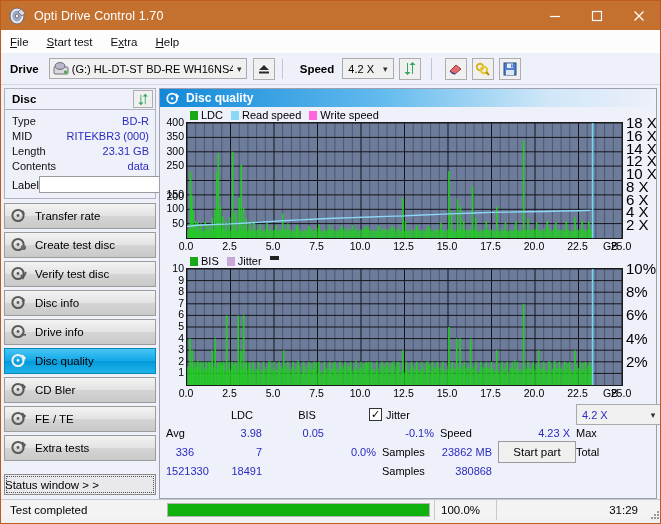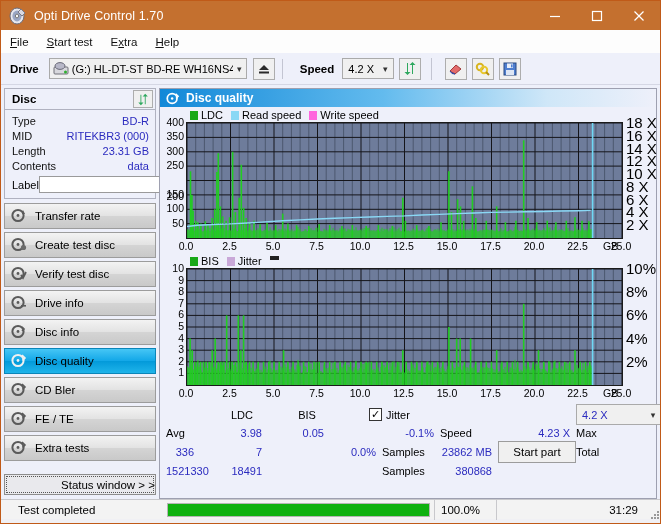--- a/index.html
+++ b/index.html
@@ -78,21 +78,21 @@
     border:1px solid #9c9c9c; font-size:11.5px;
   }
   .navbtn.active {
     background:linear-gradient(to bottom,#46c6f5 0%,#14a8e8 48%,#039ada 52%,#1fb4ea 100%);
     border:1px solid #0b85b8; color:#000;
   }
   .navbtn .nicon { width:17px; height:16px; margin-right:7px; flex:0 0 17px; }
   .sidebar-spacer { flex:1; min-height:4px; }
   .statuswin {
     height:21px; margin-bottom:4px; background:#e9e9ed; border:1px solid #8d8d8d;
-    display:flex; align-items:center; justify-content:flex-end; font-size:11.5px;
+    display:flex; align-items:center; justify-content:flex-start; font-size:11.5px;
     outline:1px dotted #555; outline-offset:-3px;
   }
 
   
   .main { flex:1; min-width:0; display:flex; flex-direction:column; padding:3px 3px 0 0; }
   .mpanel { flex:1; border:1px solid #9ea0b0; background:#eef0fa; display:flex; flex-direction:column; min-height:0; }
   .mhead {
     height:18px; flex:0 0 18px; display:flex; align-items:center; padding-left:6px;
     background:linear-gradient(to right,#1188d8 0%,#63bbee 45%,#cfe7f8 78%,#eef0fa 100%);
     color:#fff; font-weight:bold; font-size:12px;
@@ -120,21 +120,21 @@
   .sh { text-align:center; font-weight:normal; }
   .sk { }
   .sv { text-align:right; color:#2b2bbf; padding-right:14px; }
   .sv2 { text-align:right; color:#2b2bbf; padding-right:6px; }
   .chk { width:13px; height:13px; border:1px solid #333; background:#fff; display:inline-flex; align-items:center; justify-content:center; font-size:11px; line-height:1; }
   .rbtn { height:22px; background:#f0f0f0; border:1px solid #9c9c9c; display:flex; align-items:center; justify-content:center; font-size:11.5px; width:86px; }
   .rcombo { width:86px; height:21px; background:#f0f0f0; border:1px solid #aaa; display:flex; align-items:center; padding-left:5px; font-size:11px; color:#2b2bbf; }
 
   
   .statusbar { height:20px; flex:0 0 20px; display:flex; align-items:center; background:#f3f3f3; border-top:1px solid #c8c8cc; }
-  .sb-text { width:166px; padding-left:17px; font-size:11.5px; }
+  .sb-text { width:166px; padding-left:9px; font-size:11.5px; }
   .sb-prog { flex:1; height:14px; border:1px solid #b5b5b5; background:#fff; margin-right:4px; }
   .sb-prog > i { display:block; height:100%; background:#0fb10f; }
   .sb-pct { width:62px; padding-left:6px; font-size:11.5px; border-left:1px solid #c8c8cc; height:20px; line-height:20px; }
   .sb-time { width:150px; text-align:right; padding-right:8px; font-size:11.5px; border-left:1px solid #c8c8cc; height:20px; line-height:20px; }
   .grip { width:14px; height:20px; position:relative; }
 </style>
 </head>
 <body>
 
 <div class="win">
@@ -305,34 +305,34 @@
                 <path d="M10 9 L12 12 L15 6" fill="none" stroke="#5a5a5a" stroke-width="1.8"></path>
               </svg>
           </span>
           <span>Verify test disc</span>
         </div>
         <div class="navbtn">
           <span class="nicon">
             <svg width="16" height="15" viewBox="0 0 16 15">
                 <circle cx="7" cy="7.5" r="5.6" fill="none" stroke="#5a5a5a" stroke-width="2"></circle>
                 <circle cx="7" cy="7.5" r="1.4" fill="#5a5a5a"></circle>
-                <rect x="10" y="10" width="5" height="1.6" fill="#5a5a5a"></rect>
+                <path d="M11 3 L13 5 L11 7" fill="none" stroke="#5a5a5a" stroke-width="1.6"></path>
               </svg>
           </span>
-          <span>Drive info</span>
+          <span>Disc info</span>
         </div>
         <div class="navbtn">
           <span class="nicon">
             <svg width="16" height="15" viewBox="0 0 16 15">
                 <circle cx="7" cy="7.5" r="5.6" fill="none" stroke="#5a5a5a" stroke-width="2"></circle>
                 <circle cx="7" cy="7.5" r="1.4" fill="#5a5a5a"></circle>
-                <path d="M11 3 L13 5 L11 7" fill="none" stroke="#5a5a5a" stroke-width="1.6"></path>
+                <rect x="10" y="10" width="5" height="1.6" fill="#5a5a5a"></rect>
               </svg>
           </span>
-          <span>Disc info</span>
+          <span>Drive info</span>
         </div>
         <div class="navbtn active">
           <span class="nicon">
             <svg width="16" height="15" viewBox="0 0 16 15">
                 <circle cx="7" cy="7.5" r="5.6" fill="none" stroke="#f0f0f0" stroke-width="2"></circle>
                 <circle cx="7" cy="7.5" r="1.4" fill="#f0f0f0"></circle>
                 <path d="M11 2 L14 5 L11.5 7.5" fill="none" stroke="#f0f0f0" stroke-width="1.6"></path>
               </svg>
           </span>
           <span>Disc quality</span>

